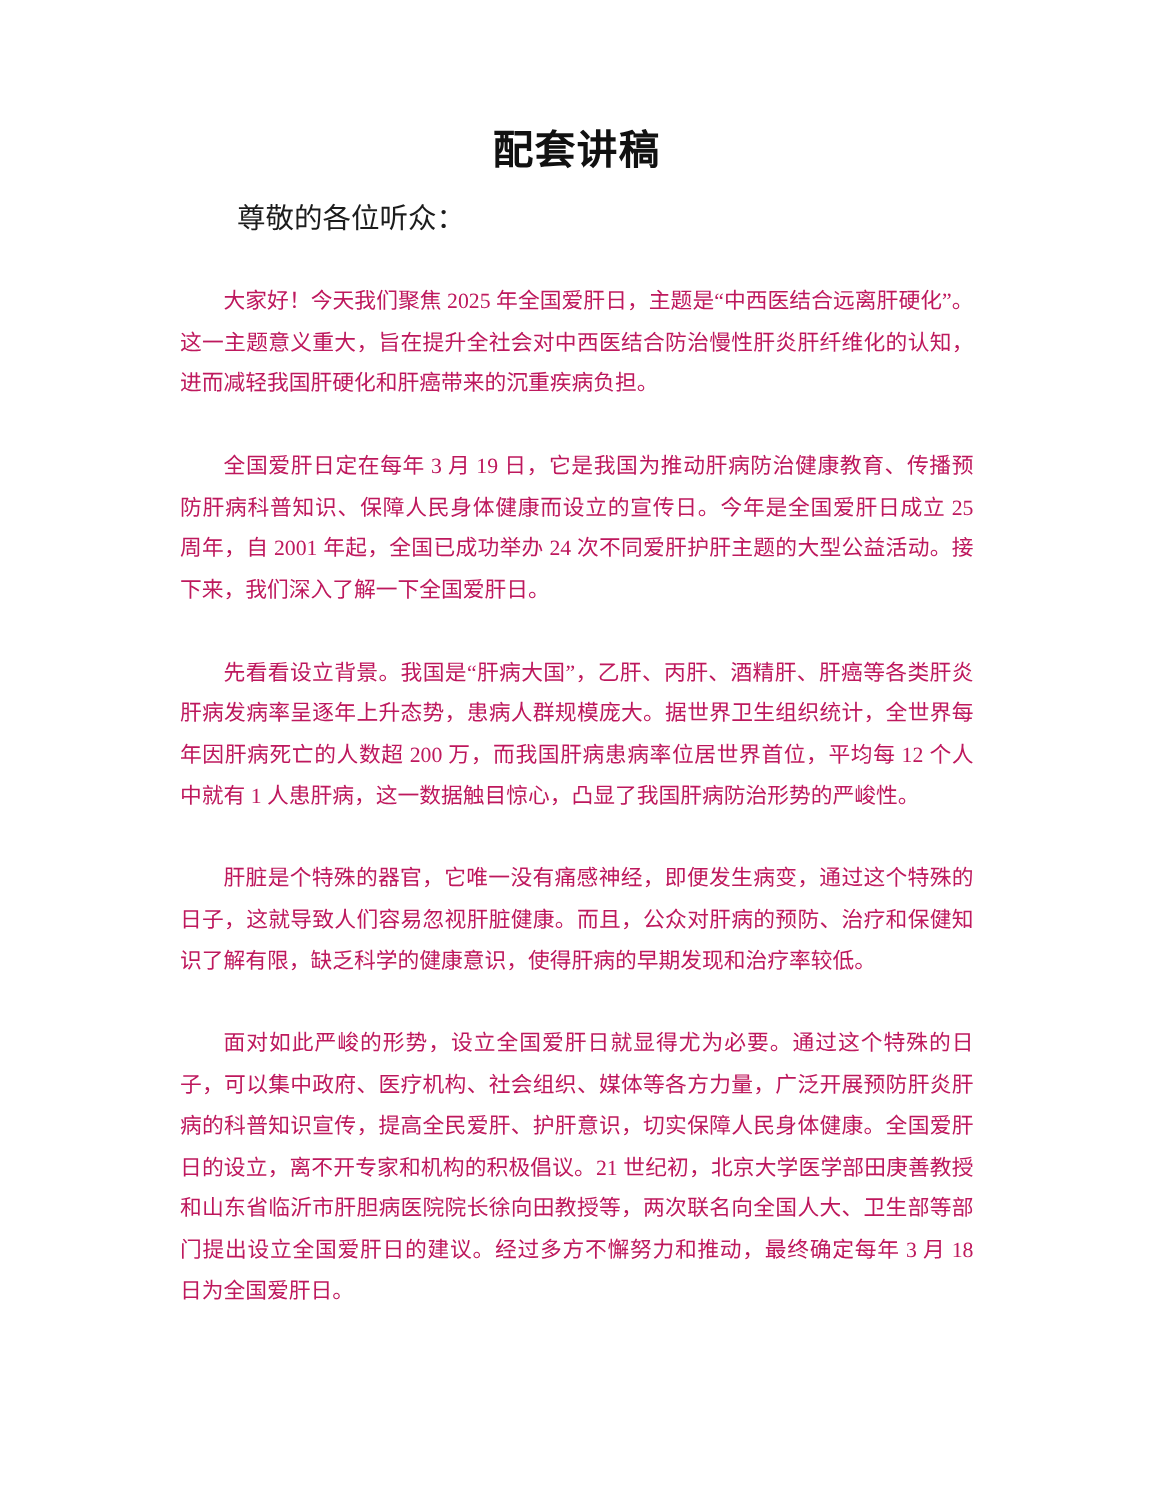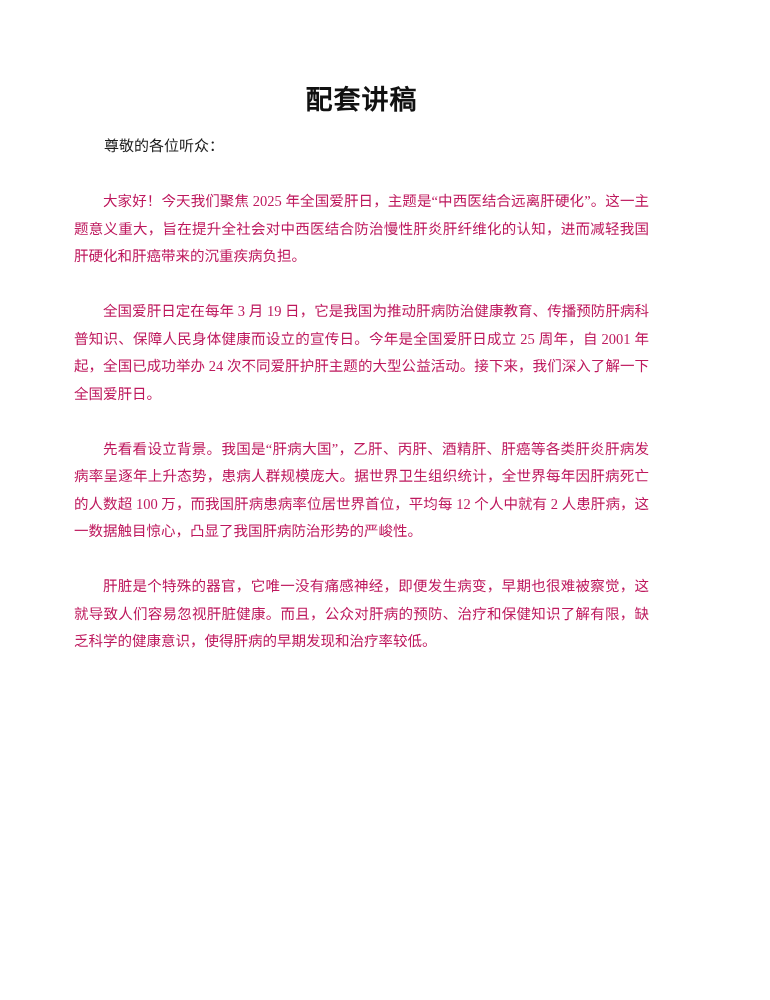--- a/index.html
+++ b/index.html
@@ -7,38 +7,38 @@
     padding: 0;
     background: #ffffff;
   }
   .page {
     position: relative;
     width: 770px;
     height: 888px;
     margin: 0 auto;
     background: #ffffff;
     box-sizing: border-box;
-    padding: 84px 121px 0 74px;
+    padding: 84px 121px 0 120px;
     font-family: "Liberation Serif", "DejaVu Serif", serif;
     color: #1c1c1c;
     overflow: hidden;
   }
   .doc-title {
     margin: 0 0 17px 0;
     text-align: center;
     font-size: 27px;
     font-weight: bold;
     line-height: 32px;
     letter-spacing: 1px;
     color: #111111;
   }
   .salutation {
     margin: 0;
     text-indent: 2em;
-    font-size: 15px;
+    font-size: 19px;
     line-height: 27.5px;
     color: #1c1c1c;
   }
   .para {
     margin: 27.5px 0 0 0;
     text-indent: 2em;
     font-size: 14.5px;
     line-height: 27.5px;
     text-align: justify;
     color: #be185d;
@@ -49,17 +49,18 @@
 
 <div class="page">
   <h1 class="doc-title">配套讲稿</h1>
 
   <p class="salutation">尊敬的各位听众：</p>
 
   <p class="para">大家好！今天我们聚焦 2025 年全国爱肝日，主题是“中西医结合远离肝硬化”。这一主题意义重大，旨在提升全社会对中西医结合防治慢性肝炎肝纤维化的认知，进而减轻我国肝硬化和肝癌带来的沉重疾病负担。</p>
 
   <p class="para">全国爱肝日定在每年 3 月 19 日，它是我国为推动肝病防治健康教育、传播预防肝病科普知识、保障人民身体健康而设立的宣传日。今年是全国爱肝日成立 25 周年，自 2001 年起，全国已成功举办 24 次不同爱肝护肝主题的大型公益活动。接下来，我们深入了解一下全国爱肝日。</p>
 
-  <p class="para">先看看设立背景。我国是“肝病大国”，乙肝、丙肝、酒精肝、肝癌等各类肝炎肝病发病率呈逐年上升态势，患病人群规模庞大。据世界卫生组织统计，全世界每年因肝病死亡的人数超 100 万，而我国肝病患病率位居世界首位，平均每 12 个人中就有 2 人患肝病，这一数据触目惊心，凸显了我国肝病防治形势的严峻性。</p>
+  <p class="para">先看看设立背景。我国是“肝病大国”，乙肝、丙肝、酒精肝、肝癌等各类肝炎肝病发病率呈逐年上升态势，患病人群规模庞大。据世界卫生组织统计，全世界每年因肝病死亡的人数超 200 万，而我国肝病患病率位居世界首位，平均每 12 个人中就有 1 人患肝病，这一数据触目惊心，凸显了我国肝病防治形势的严峻性。</p>
 
-  <p class="para">肝脏是个特殊的器官，它唯一没有痛感神经，即便发生病变，早期也很难被察觉，这就导致人们容易忽视肝脏健康。而且，公众对肝病的预防、治疗和保健知识了解有限，缺乏科学的健康意识，使得肝病的早期发现和治疗率较低。</p>
+  <p class="para">肝脏是个特殊的器官，它唯一没有痛感神经，即便发生病变，通过这个特殊的日子，这就导致人们容易忽视肝脏健康。而且，公众对肝病的预防、治疗和保健知识了解有限，缺乏科学的健康意识，使得肝病的早期发现和治疗率较低。</p>
 
+  <p class="para">面对如此严峻的形势，设立全国爱肝日就显得尤为必要。通过这个特殊的日子，可以集中政府、医疗机构、社会组织、媒体等各方力量，广泛开展预防肝炎肝病的科普知识宣传，提高全民爱肝、护肝意识，切实保障人民身体健康。全国爱肝日的设立，离不开专家和机构的积极倡议。21 世纪初，北京大学医学部田庚善教授和山东省临沂市肝胆病医院院长徐向田教授等，两次联名向全国人大、卫生部等部门提出设立全国爱肝日的建议。经过多方不懈努力和推动，最终确定每年 3 月 18 日为全国爱肝日。</p>
 </div>
 
 </body></html>

